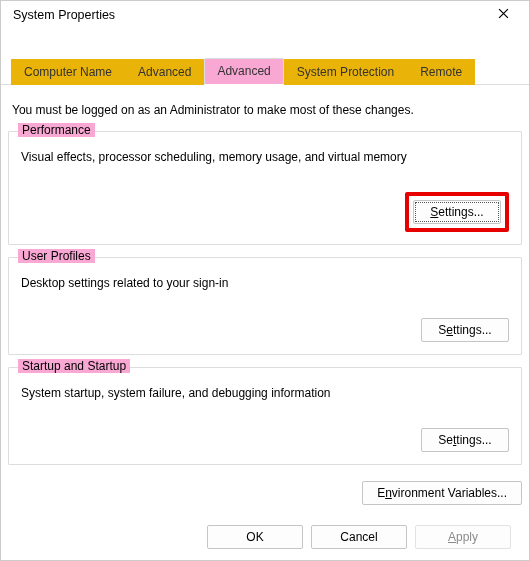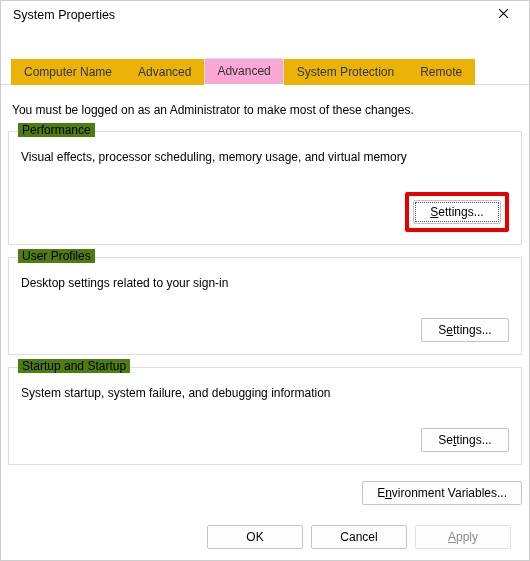--- a/index.html
+++ b/index.html
@@ -79,21 +79,21 @@
     border: 1px solid #ddd;
     border-radius: 1px;
     position: relative;
     padding: 18px 12px 12px;
     margin-bottom: 12px;
   }
   .group-legend {
     position: absolute;
     top: -9px;
     left: 9px;
-    background: #4d7c0f;
+    background: #f9a8d4;
     padding: 0 4px;
     color: #000;
   }
   .group-desc {
     color: #000;
     margin-bottom: 28px;
   }
   .group-btn-row {
     display: flex;
     justify-content: flex-end;

